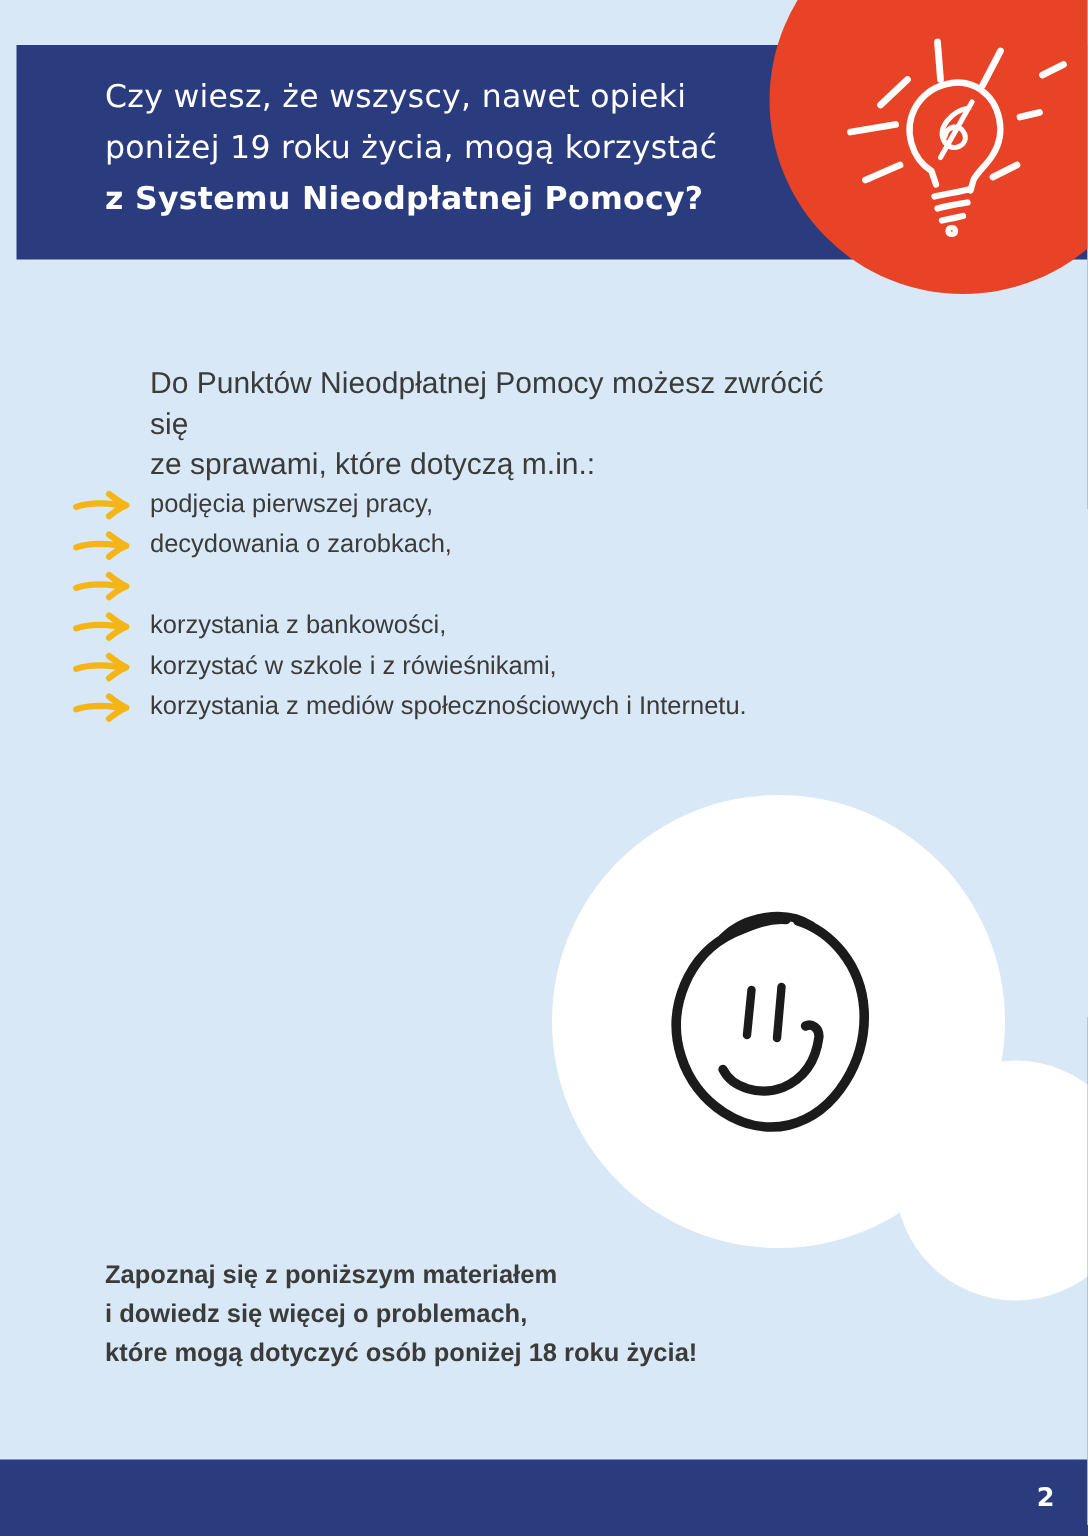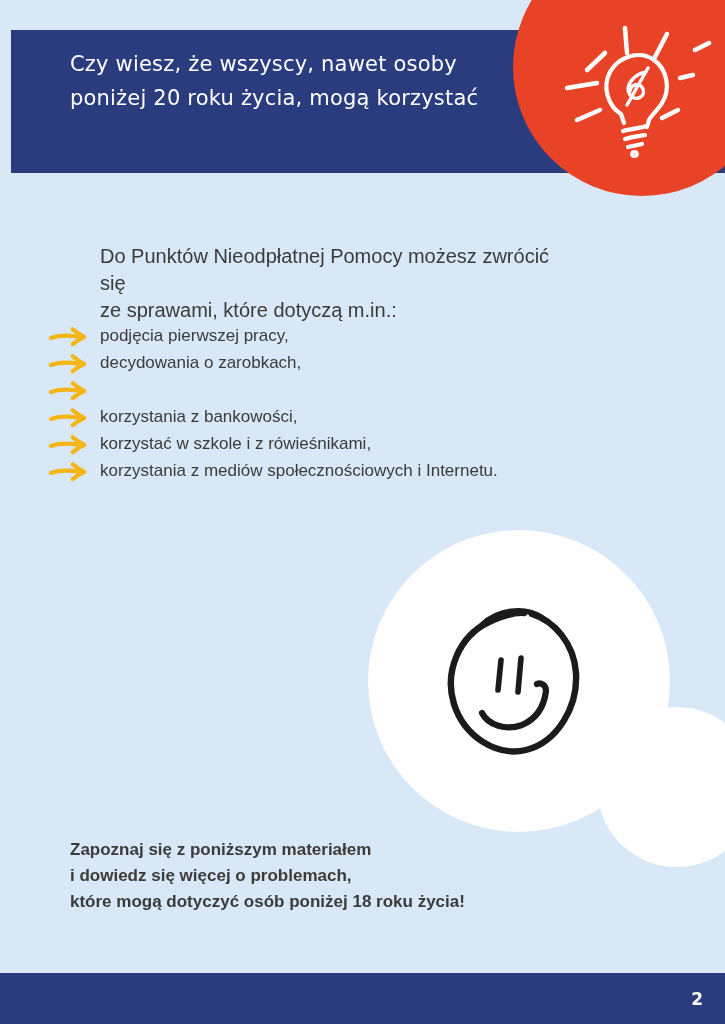--- a/index.html
+++ b/index.html
@@ -72,22 +72,23 @@
     font-weight:700; font-size:17px;
   }
 </style>
 </head>
 <body>
 
 <div class="page">
 
   <div class="banner">
     <div class="banner-text">
-      <span class="q-line">Czy wiesz, że wszyscy, nawet osoby</span>
-      <span class="q-line">poniżej 20 roku życia, mogą korzystać</span>
+      <span class="q-line">Czy wiesz, że wszyscy, nawet opieki</span>
+      <span class="q-line">poniżej 19 roku życia, mogą korzystać</span>
+      <span class="q-line bold">z Systemu Nieodpłatnej Pomocy?</span>
     </div>
   </div>
 
   <div class="red-circle"></div>
   <svg class="bulb-svg" width="154" height="168" viewBox="0 0 154 168" aria-hidden="true">
 
     <path d="M69,51 L67,26" stroke-width="4.5"></path>
     <path d="M97,55 L109,32" stroke-width="4.5"></path>
     <path d="M137,48 L151,41" stroke-width="4.5"></path>
     <path d="M122,76 L135,73" stroke-width="4.5"></path>

